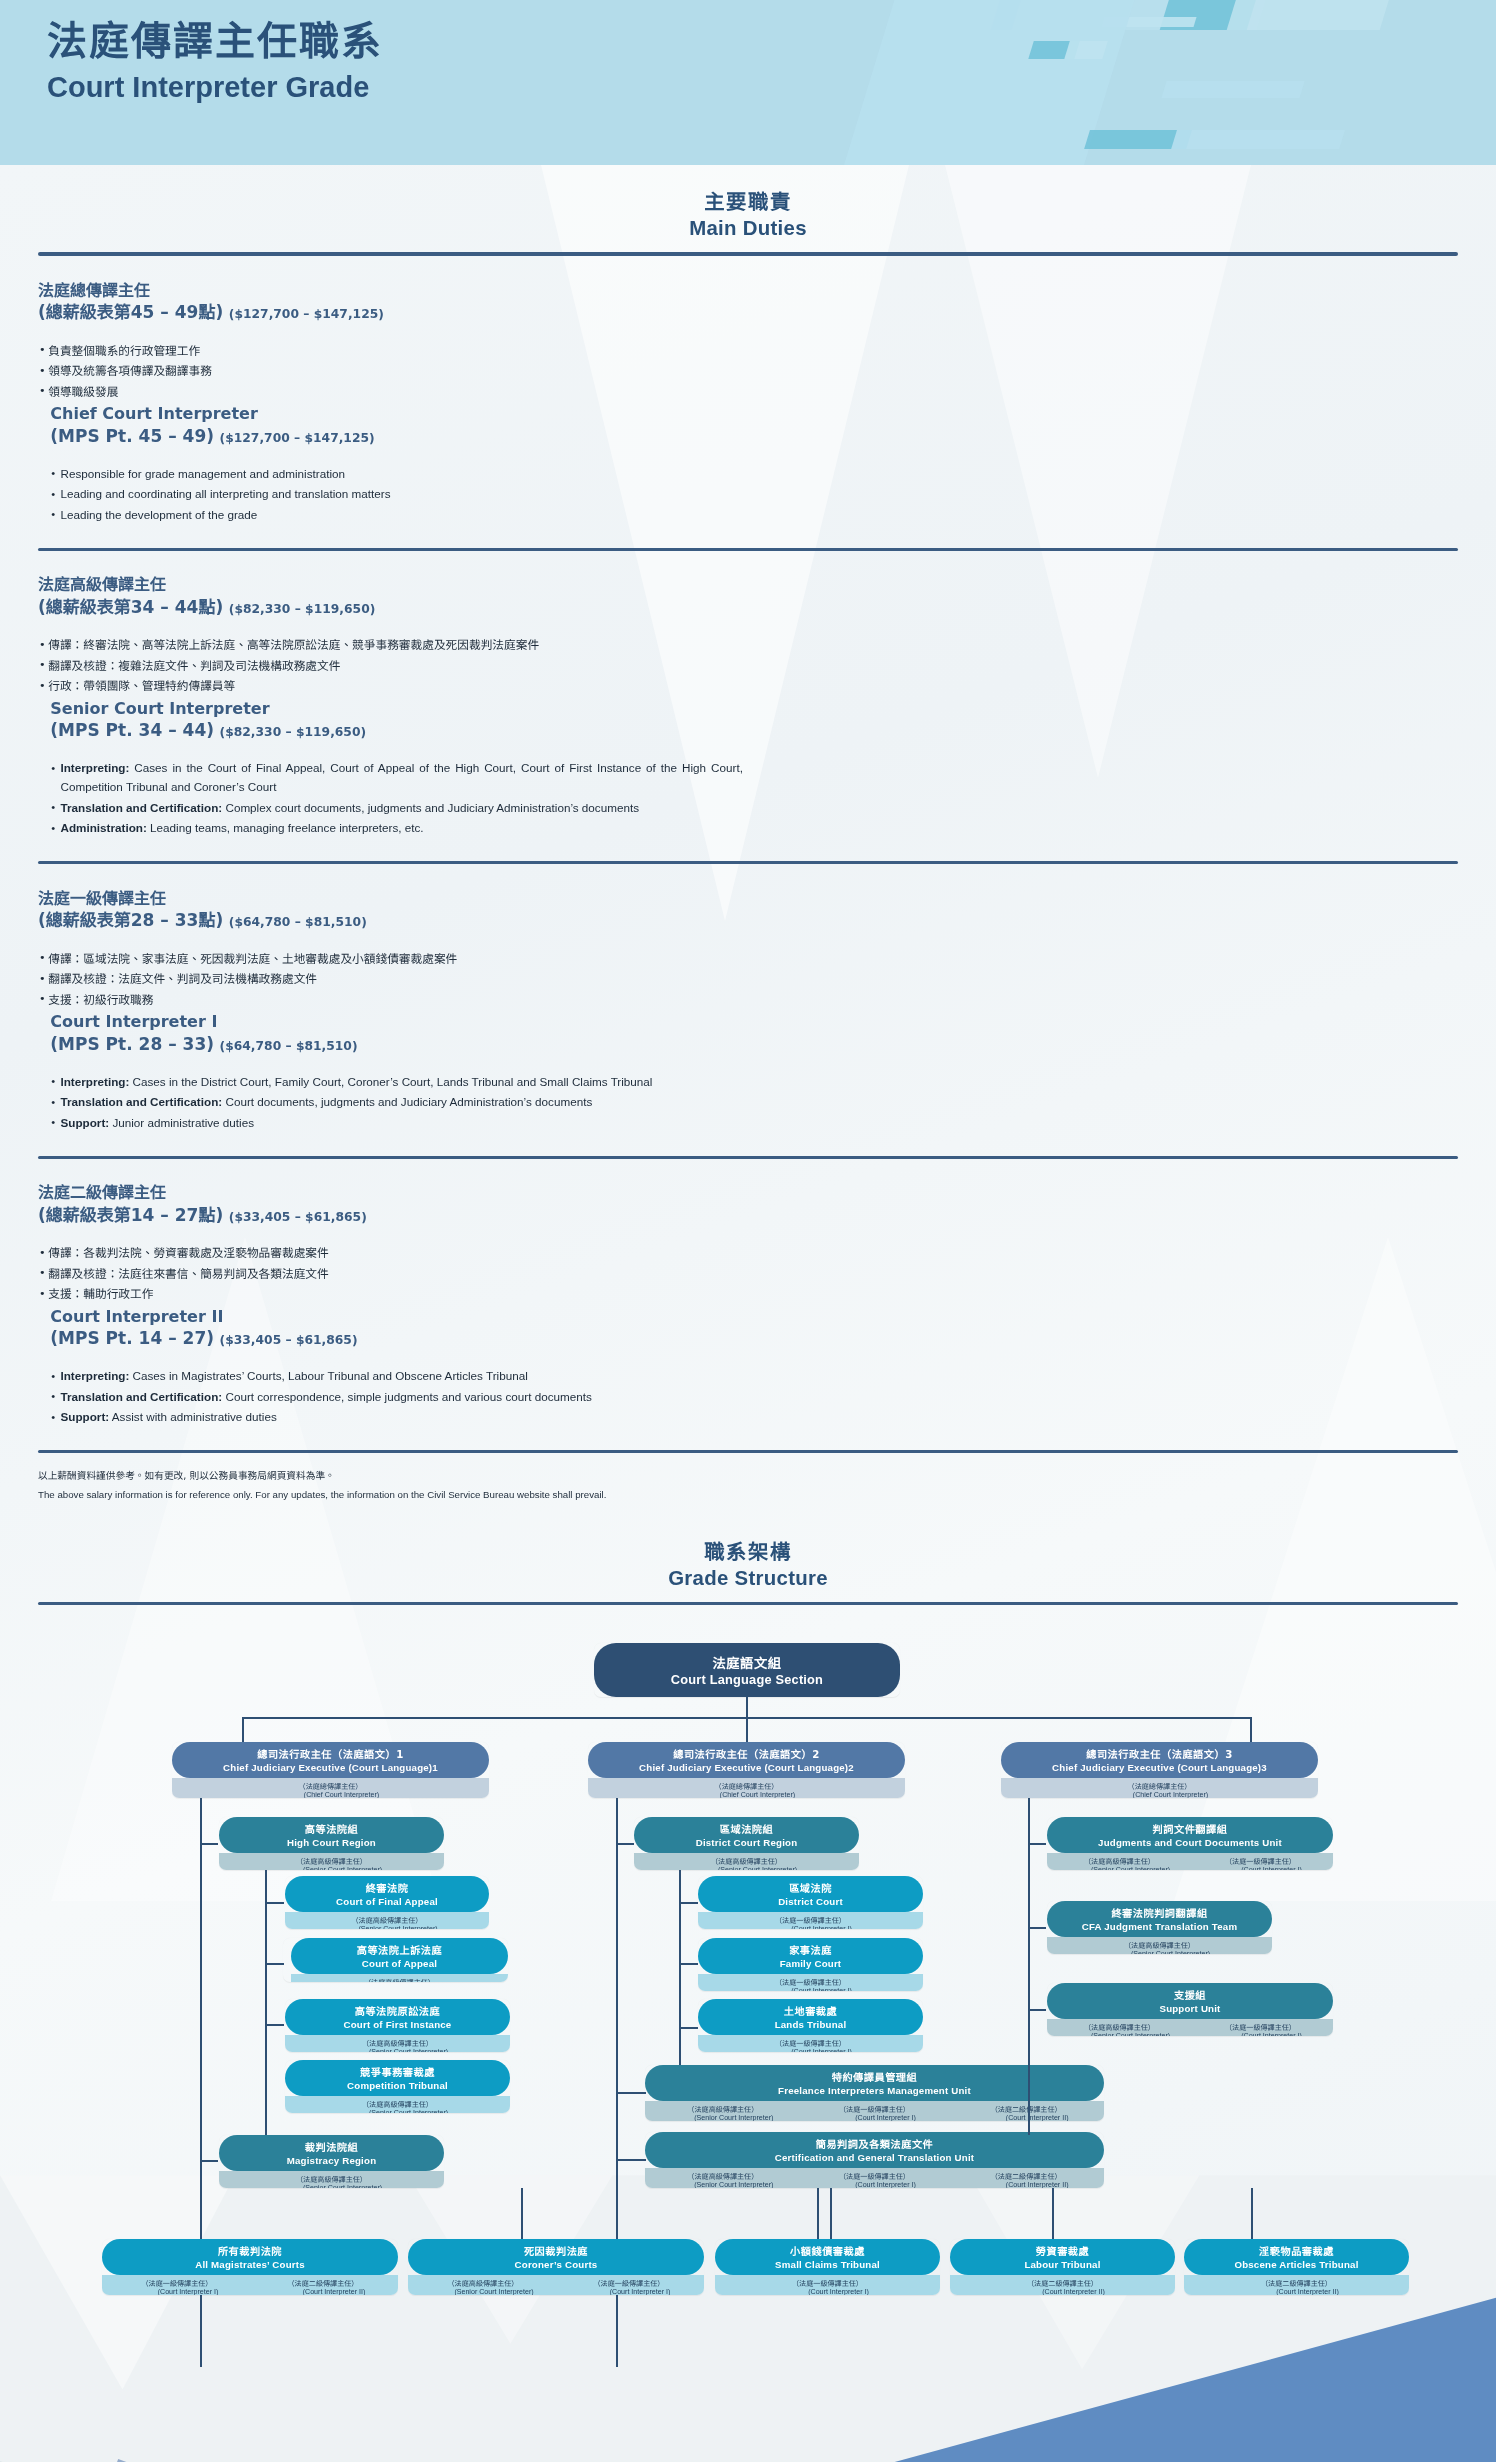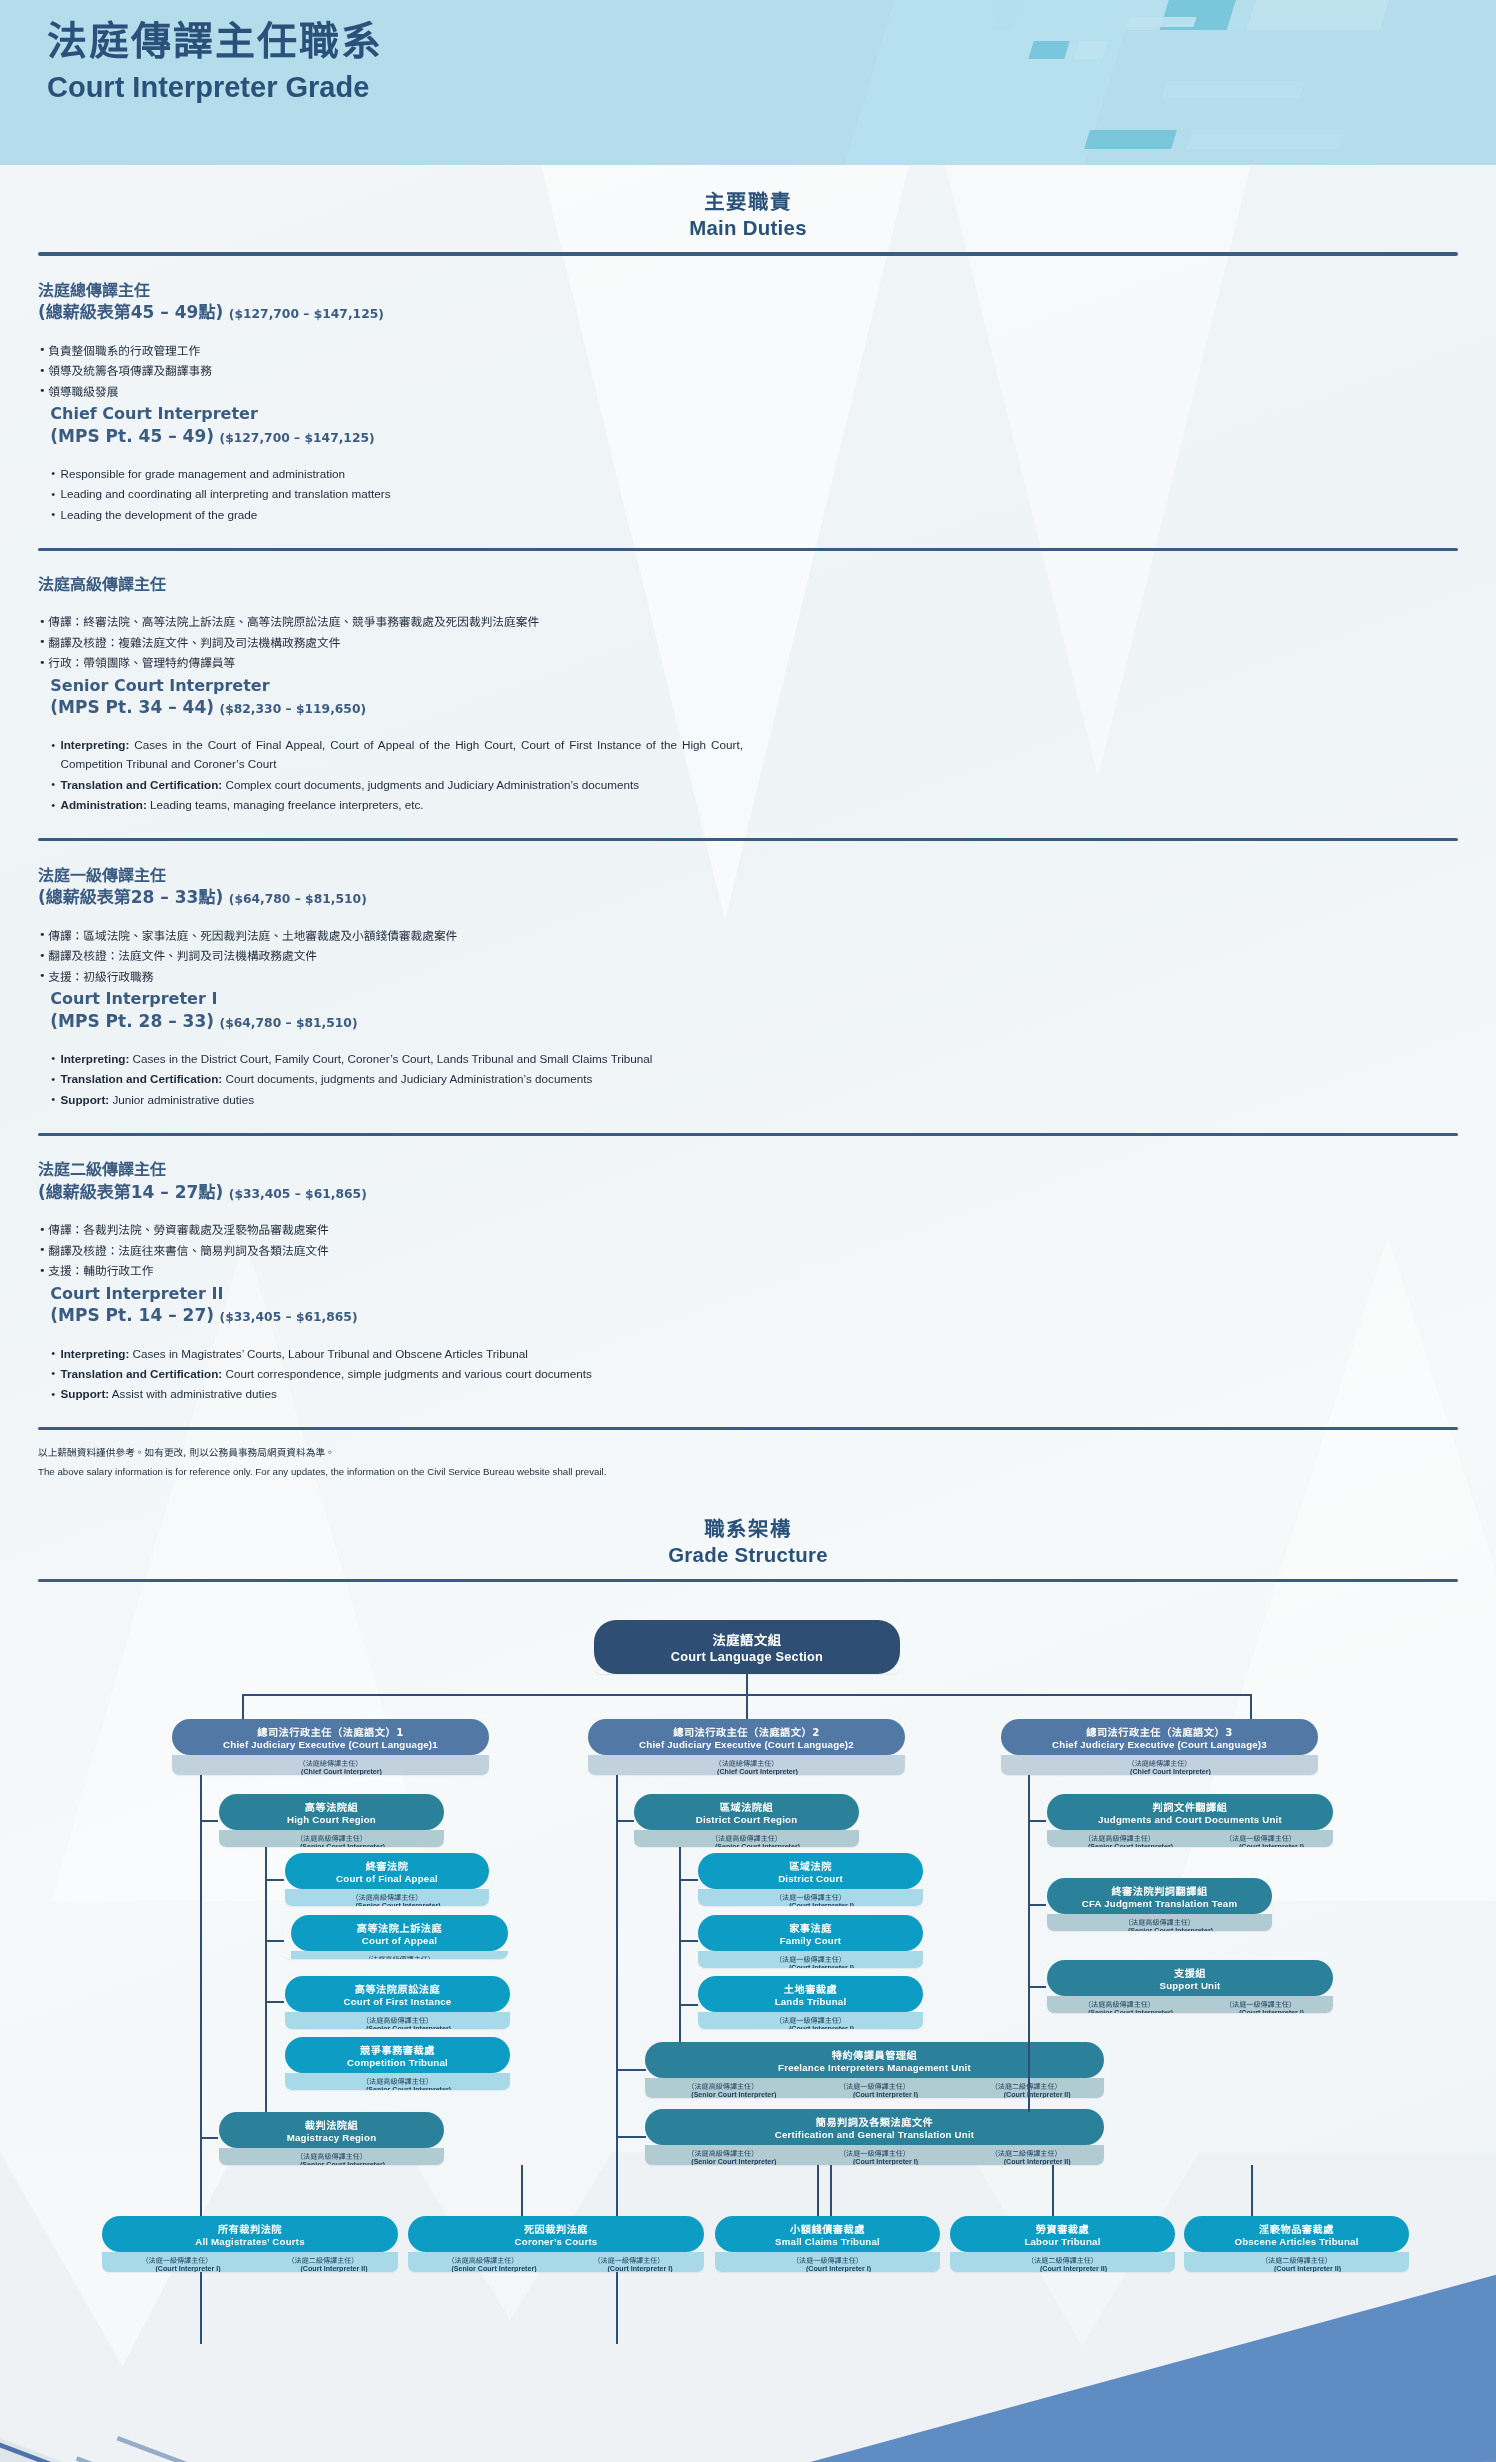--- a/index.html
+++ b/index.html
@@ -99,21 +99,21 @@
   .node .hd {
     text-align:center; padding:4.6px 3.1px 4.6px 3.1px; color:#ffffff;border-radius:22px;
   }
   .node .hd .zh { font-size:10.2px; font-weight:700; letter-spacing:0.5px;
      font-family:"DejaVu Sans","Liberation Sans",sans-serif;}
   .node .hd .en { font-size:9.7px; font-weight:700; letter-spacing:0.2px; margin-top:0.5px;}
   .node .bd { display:flex; justify-content:space-around; padding:4.1px 2px 4.6px 2px; }
   .node .bd .cell { text-align:center; flex:1; }
   .node .bd .zh { font-size:7.1px; color:#24425f; line-height:1.3;
      font-family:"DejaVu Sans","Liberation Sans",sans-serif;}
-  .node .bd .en { font-size:7.1px; color:#24425f; line-height:1.3; font-weight:700;margin-left:22px;}
+  .node .bd .en { font-size:7.1px; color:#24425f; line-height:1.3; font-weight:400;margin-left:22px;}
 
   
   .n-root .hd { background:#2e4f73; }
   .n-root .hd .zh { font-size:13.3px; }
   .n-root .hd .en { font-size:12.8px; }
   .n-l1 .hd { background:#5278a6; }
   .n-l1 .bd { background:#c2d1de; }
   .n-reg .hd { background:#2b8199; }
   .n-reg .bd { background:#b1cbd3; }
   .n-unit .hd { background:#2b8199; }
@@ -190,20 +190,22 @@
           <li>Leading the development of the grade</li>
         </ul>
       </div>
     </div>
     <div class="divline"></div>
 
     <div class="duty-block">
       <div class="duty-col">
         <div class="d-title">
           <div>法庭高級傳譯主任</div>
+          <div><span class="big">(總薪級表第34 – 44點)</span>
+               <span class="sal">($82,330 – $119,650)</span></div>
         </div>
         <ul class="d-list zh">
           <li>傳譯：終審法院、高等法院上訴法庭、高等法院原訟法庭、競爭事務審裁處及死因裁判法庭案件</li>
           <li>翻譯及核證：複雜法庭文件、判詞及司法機構政務處文件</li>
           <li>行政：帶領團隊、管理特約傳譯員等</li>
         </ul>
       </div>
       <div class="duty-col right">
         <div class="d-title">
           <div>Senior Court Interpreter</div>

